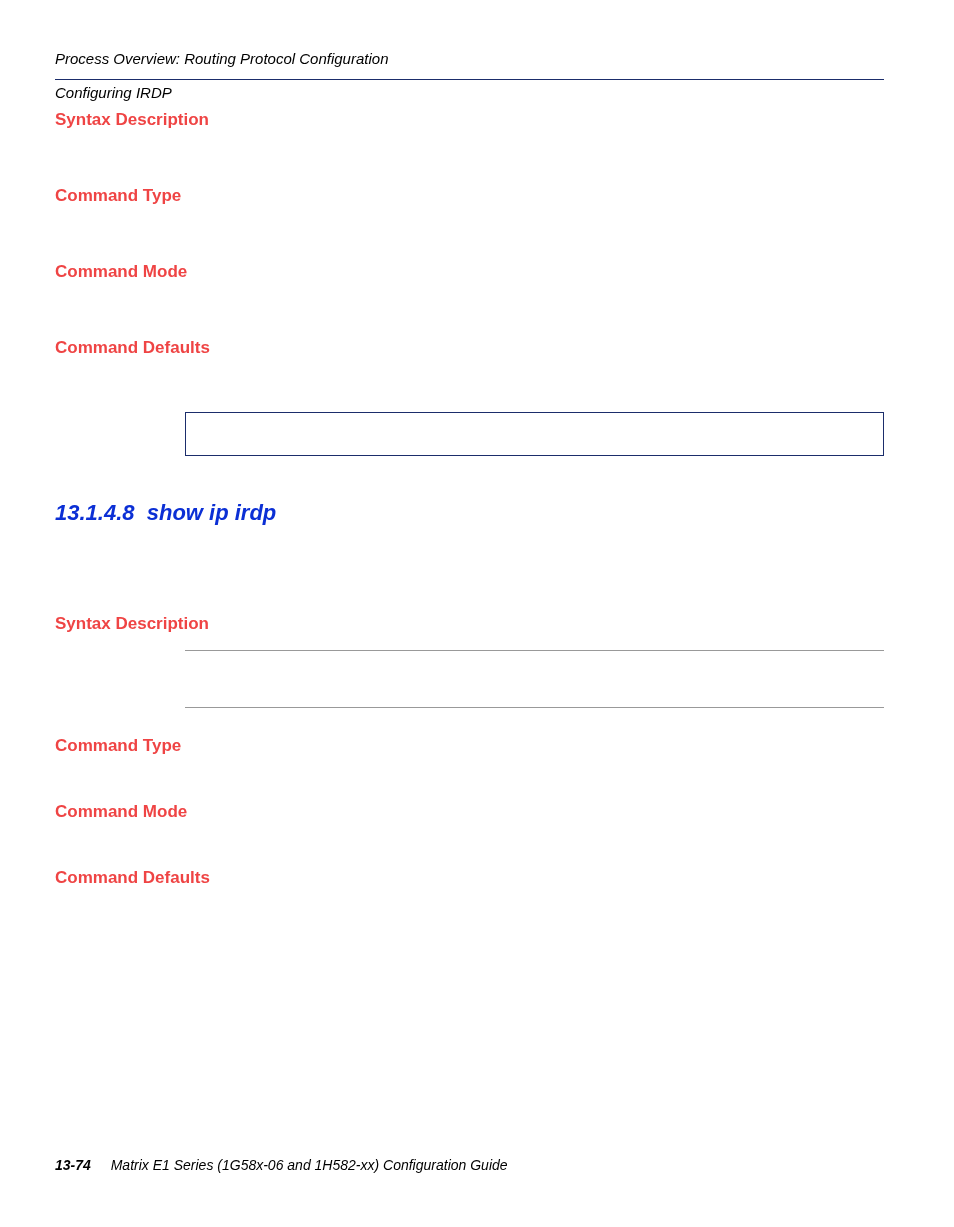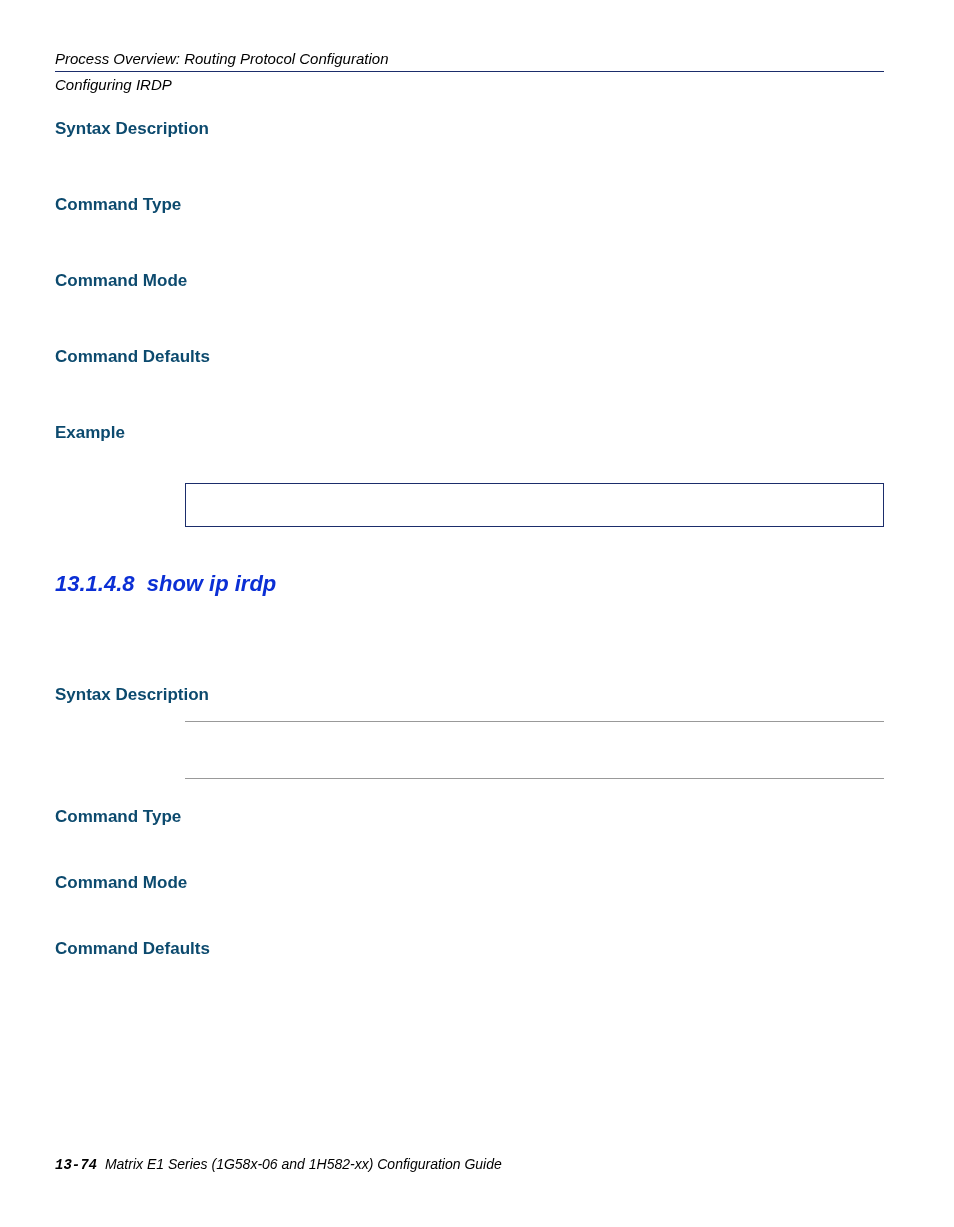--- a/index.html
+++ b/index.html
@@ -15,32 +15,32 @@
     box-sizing: border-box;
     padding: 50px 70px 40px 55px;
     position: relative;
     display: flex;
     flex-direction: column;
   }
   .running-head1 {
     font-style: italic;
     font-size: 15px;
     color: #000;
-    padding-bottom: 4px;
+    padding-bottom: 12px;
     border-bottom: 1px solid #1b2d6b;
   }
   .running-head2 {
     font-style: italic;
     font-size: 15px;
     color: #000;
     padding-top: 4px;
-    margin-bottom: 26px;
+    margin-bottom: 9px;
   }
   .blue-head {
-    color: #0c4a6e;
+    color: #ef4444;
     font-weight: bold;
     font-size: 17px;
     margin-top: 0;
     margin-bottom: 8px;
   }
   .body-text {
     font-size: 14px;
     color: #ffffff; 
     min-height: 14px;
   }
@@ -73,22 +73,21 @@
   }
   .footer {
     position: absolute;
     bottom: 54px;
     left: 55px;
     font-size: 14px;
   }
   .footer .pn {
     font-weight: bold;
     font-style: italic;
-    margin-right: 4px;
-    font-family: Liberation Mono, monospace;
+    margin-right: 16px;
   }
   .footer .ft {
     font-style: italic;
   }
 </style>
 </head>
 <body>
 
 <div class="page">
 
@@ -100,21 +99,20 @@
 
   <div class="blue-head section-gap">Command Type</div>
   <div class="body-text"></div>
 
   <div class="blue-head section-gap">Command Mode</div>
   <div class="body-text"></div>
 
   <div class="blue-head section-gap">Command Defaults</div>
   <div class="body-text"></div>
 
-  <div class="blue-head section-gap">Example</div>
   <div class="body-text"></div>
 
   <div class="code-box"></div>
 
   <div class="h2-title">
     <span>13.1.4.8</span>&nbsp;&nbsp;<span>show ip irdp</span>
   </div>
   <div class="body-text" style="min-height:40px;"></div>
 
   <div class="blue-head section-gap">Syntax Description</div>

